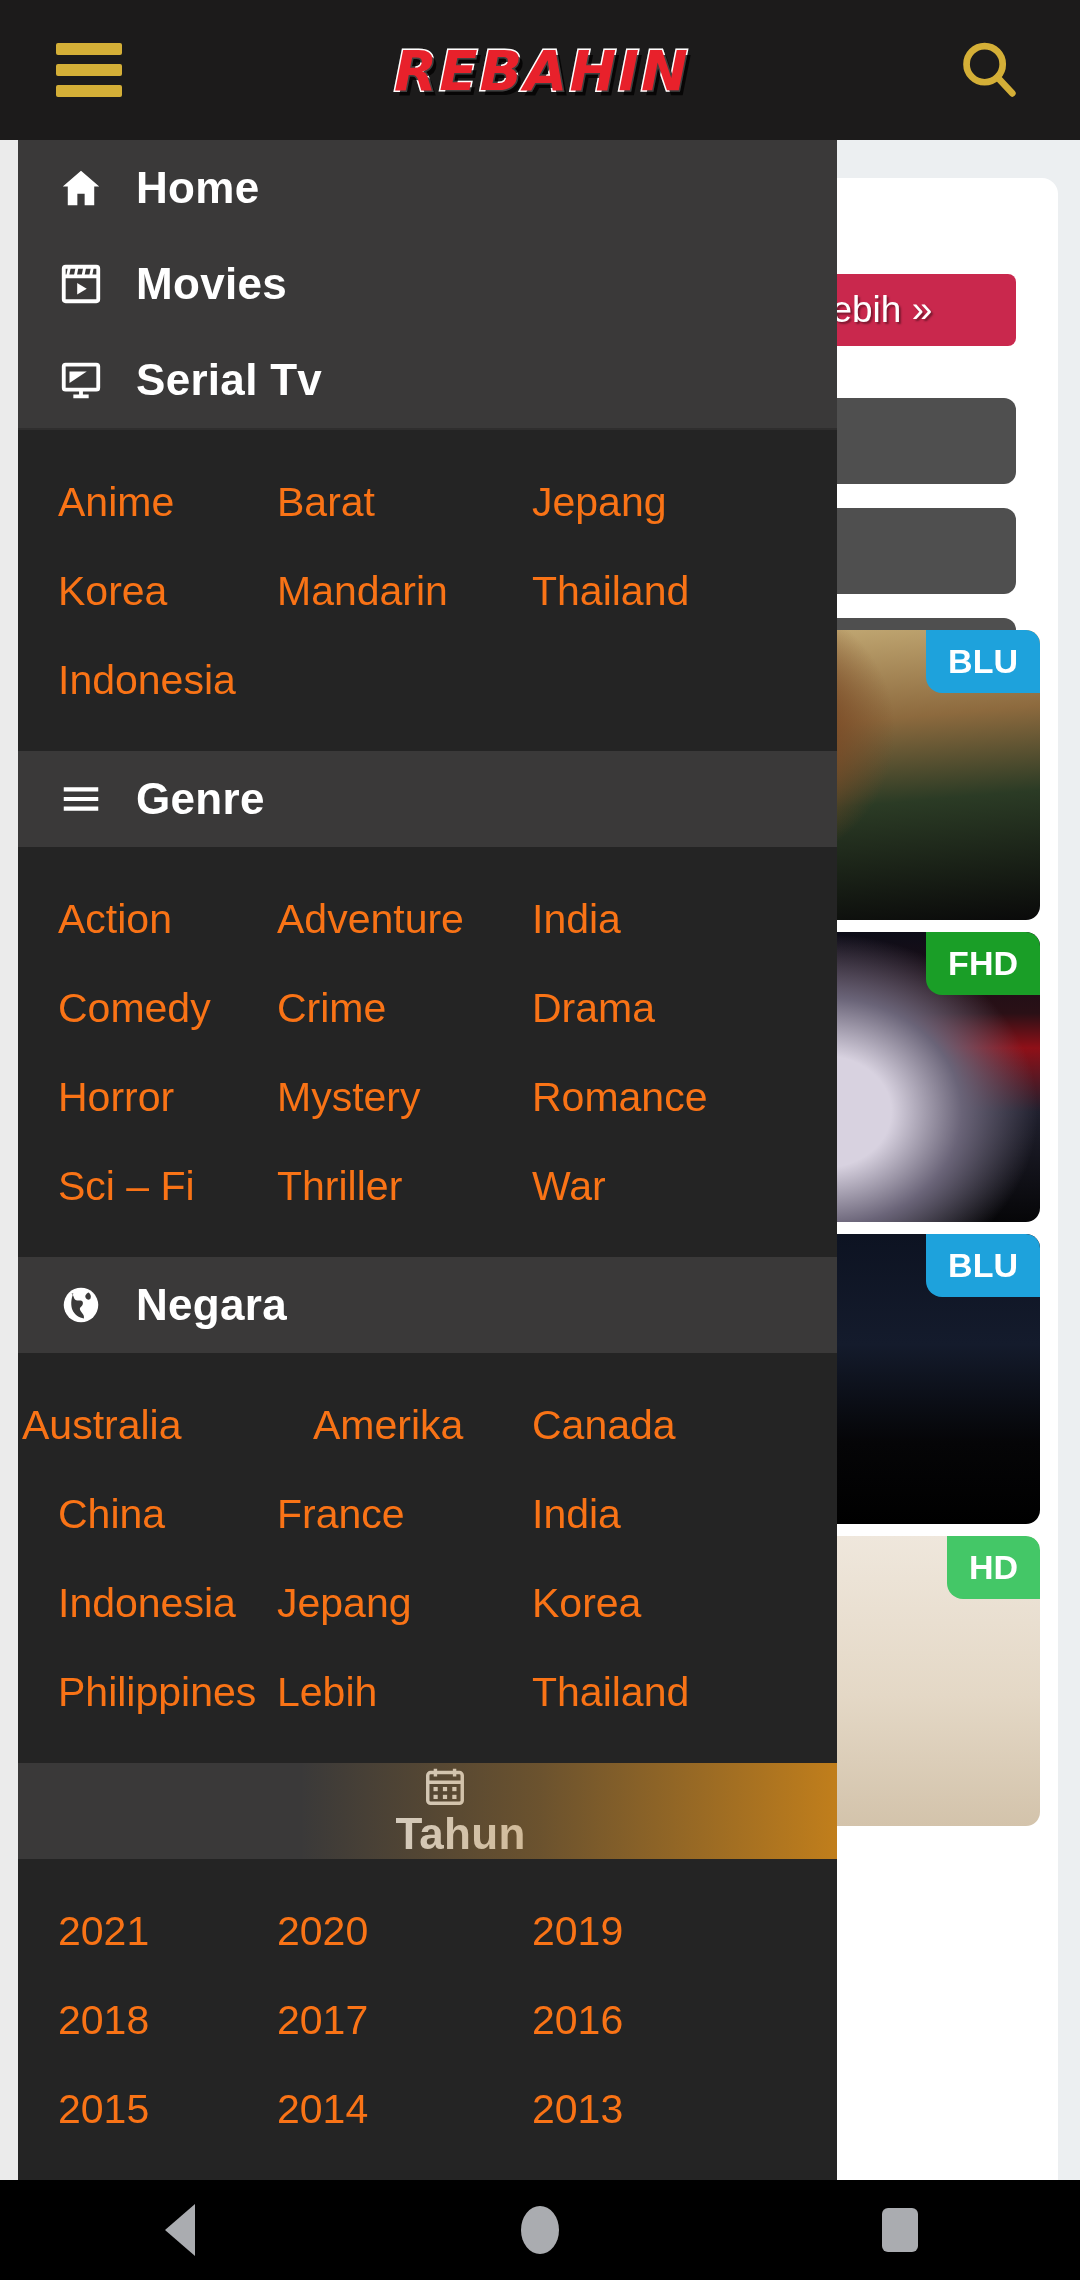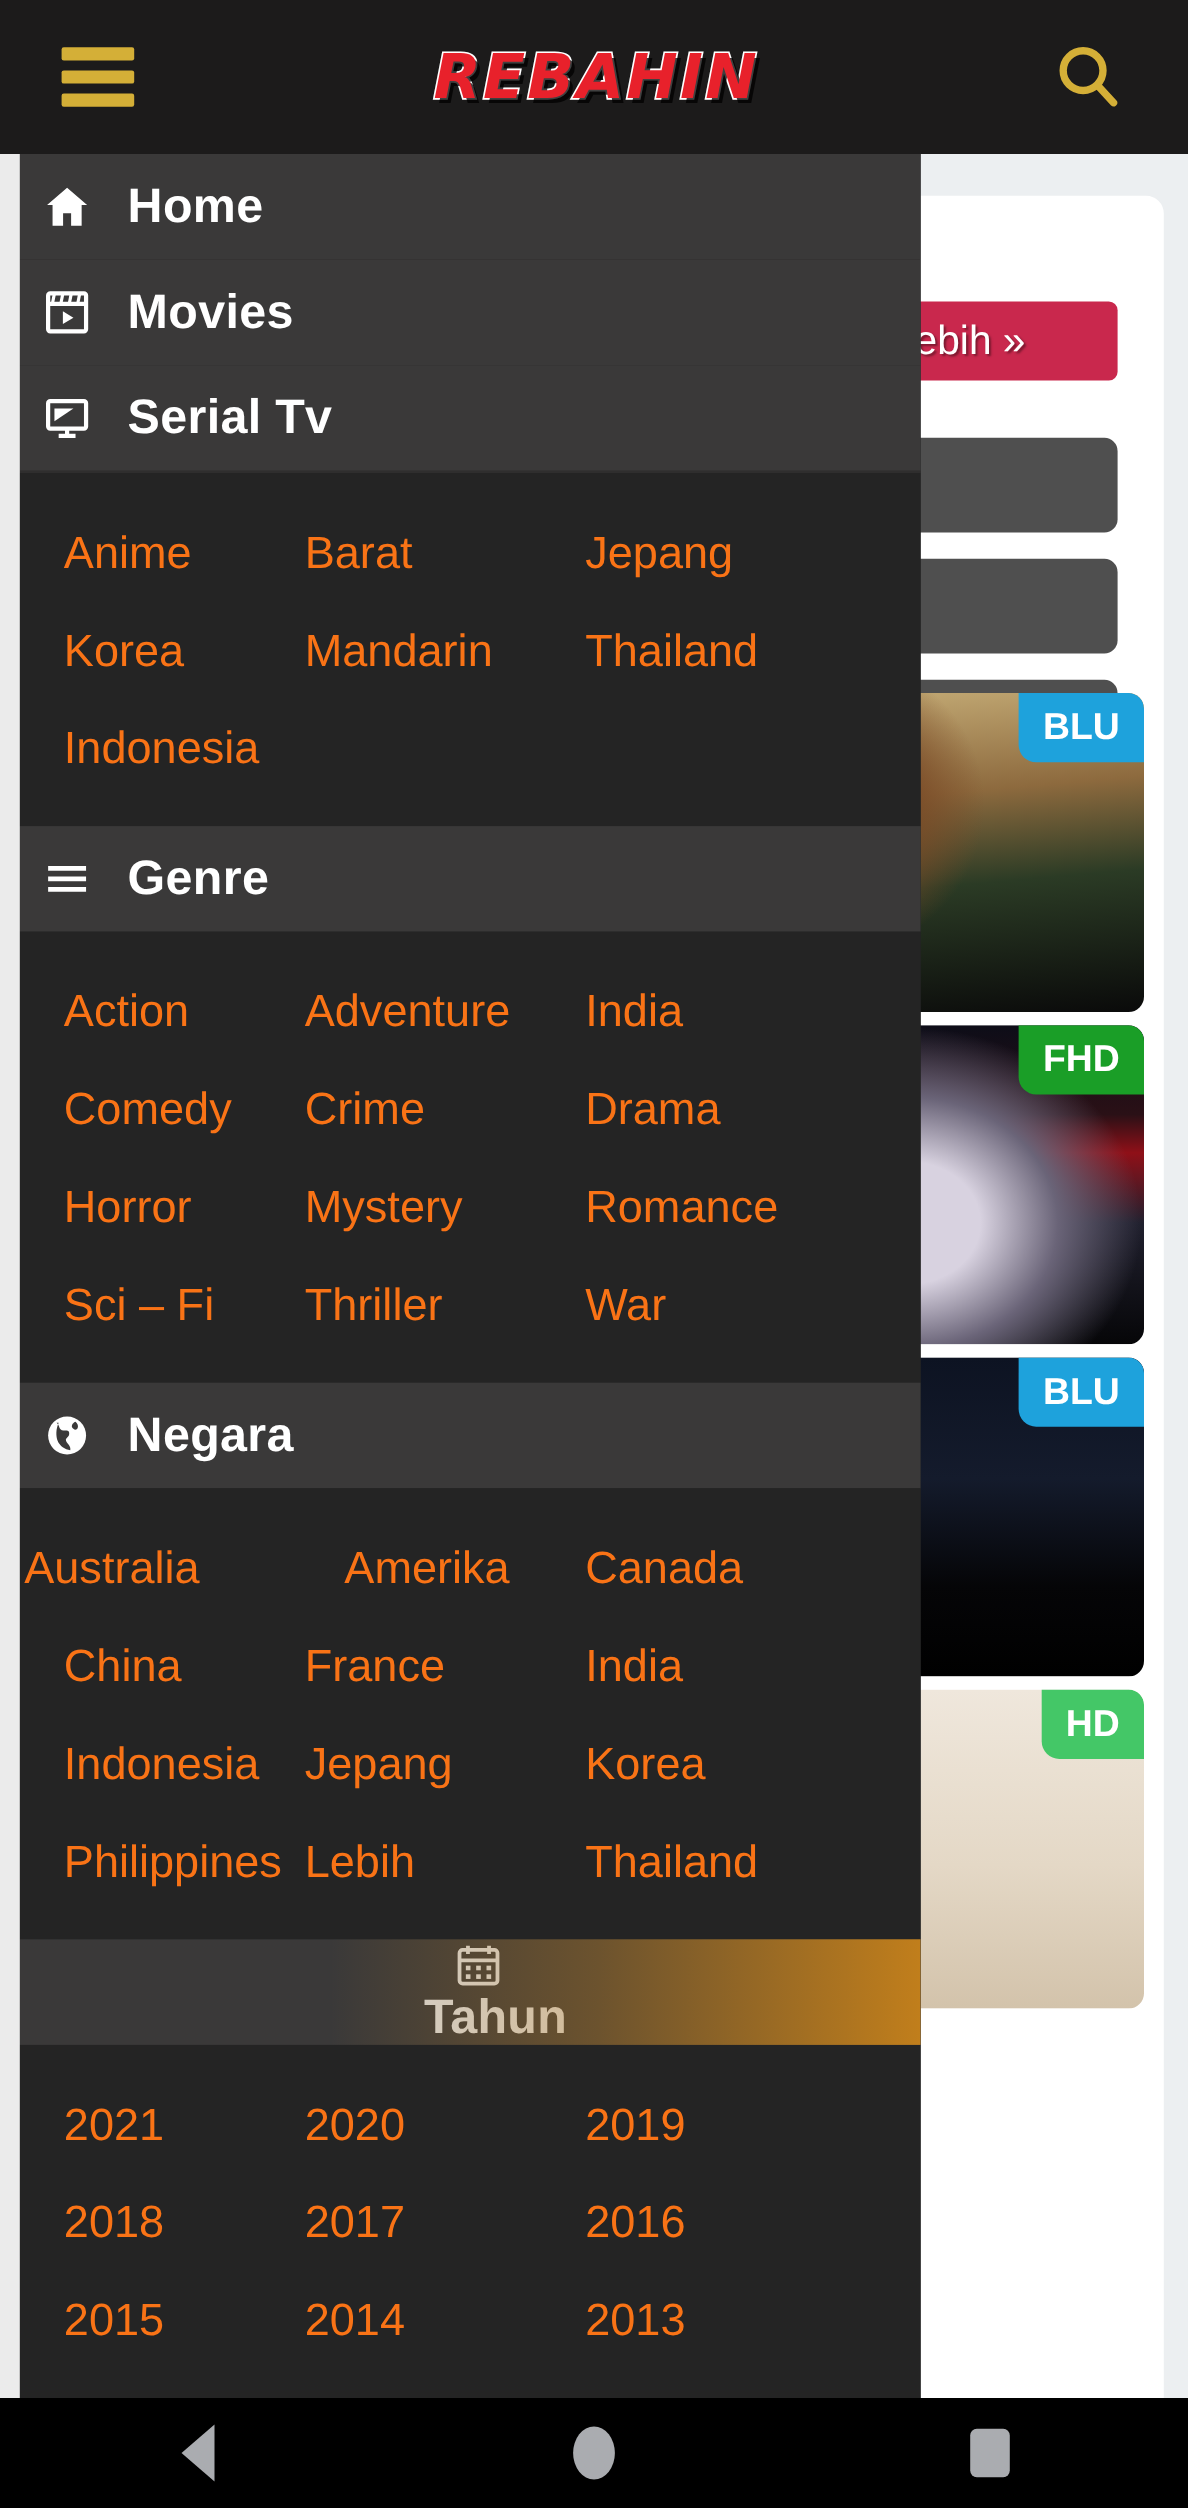--- a/index.html
+++ b/index.html
@@ -69,21 +69,21 @@
   .art-mk{ background:linear-gradient(180deg,#0d1322 0%,#141b2c 38%,#050507 72%,#000 100%); }
   .art-rk{ background:linear-gradient(180deg,#efe7dc 0%,#e4d8c6 55%,#d3c3ab 100%); }
 
   
   .drawer{
     position:absolute; top:140px; left:0; width:837px; bottom:100px;
     background:#262626; z-index:30; overflow:hidden;
   }
   .drawer-edge{ position:absolute; left:0; top:0; bottom:0; width:18px; background:#ebebeb; z-index:2; }
 
-  .mrow{ background:#3a3939; height:96px; display:flex; align-items:center; padding-left:38px; }
+  .mrow{ background:#3a3939; height:96px; display:flex; align-items:center; padding-left:58px; }
   .mrow .ic{ width:52px; display:flex; align-items:center; justify-content:flex-start; }
   .mrow .lbl{ font-size:44px; font-weight:bold; color:#fff; margin-left:26px; letter-spacing:.3px; }
   .mrow .lbl.dim{ color:#d6d6d6; }
 
   .sep{ height:2px; background:#2f2e2e; }
 
   .grid{ background:#242424; padding:28px 0 26px 0; }
   .grid .g{ display:flex; }
   .grid .g .cell{ width:255px; color:#f97316; font-size:41px; padding:21px 0 21px 58px; }
   .grid .g .cell.c2{ padding-left:22px; }

